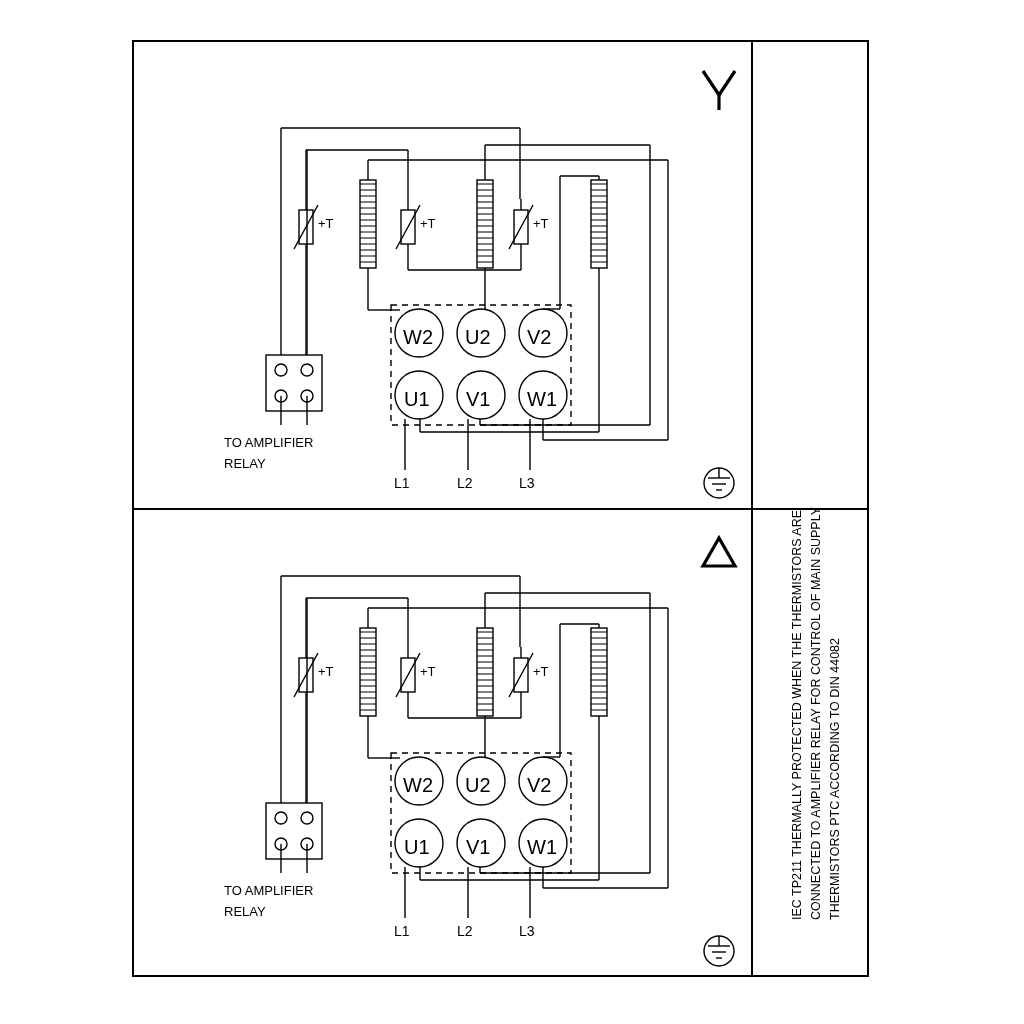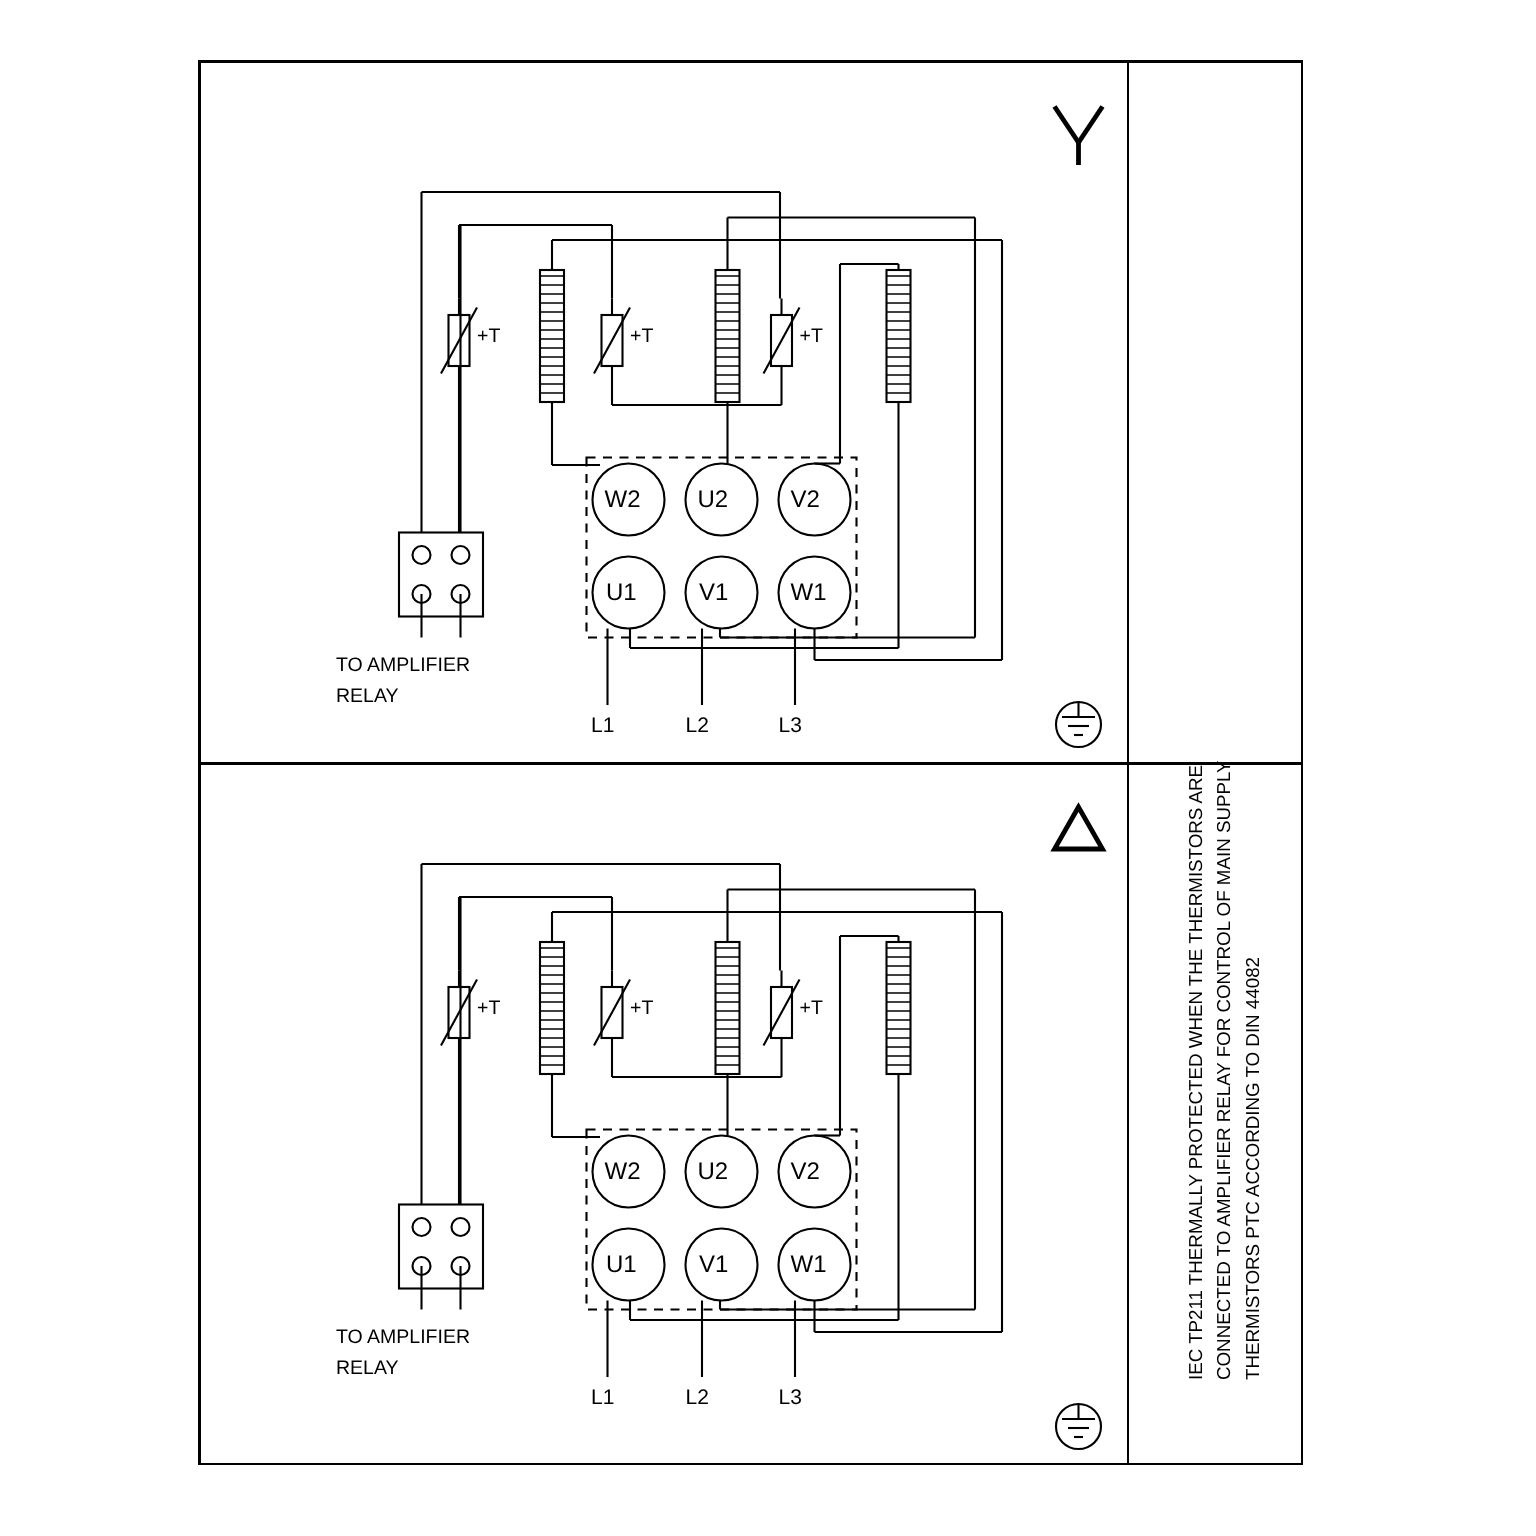--- a/index.html
+++ b/index.html
@@ -28,21 +28,21 @@
   }
   .lbl {
     position: absolute;
     font-family: "Liberation Sans", sans-serif;
     font-size: 13px;
     color: #000;
     white-space: pre;
     line-height: 1.55;
   }
   .lbl.big {
-    font-size: 16px;
+    font-size: 20px;
   }
   .vert {
     position: absolute;
     transform-origin: 0 0;
     transform: rotate(-90deg);
     font-size: 12.5px;
     white-space: pre;
     line-height: 1.6;
   }
 </style>

